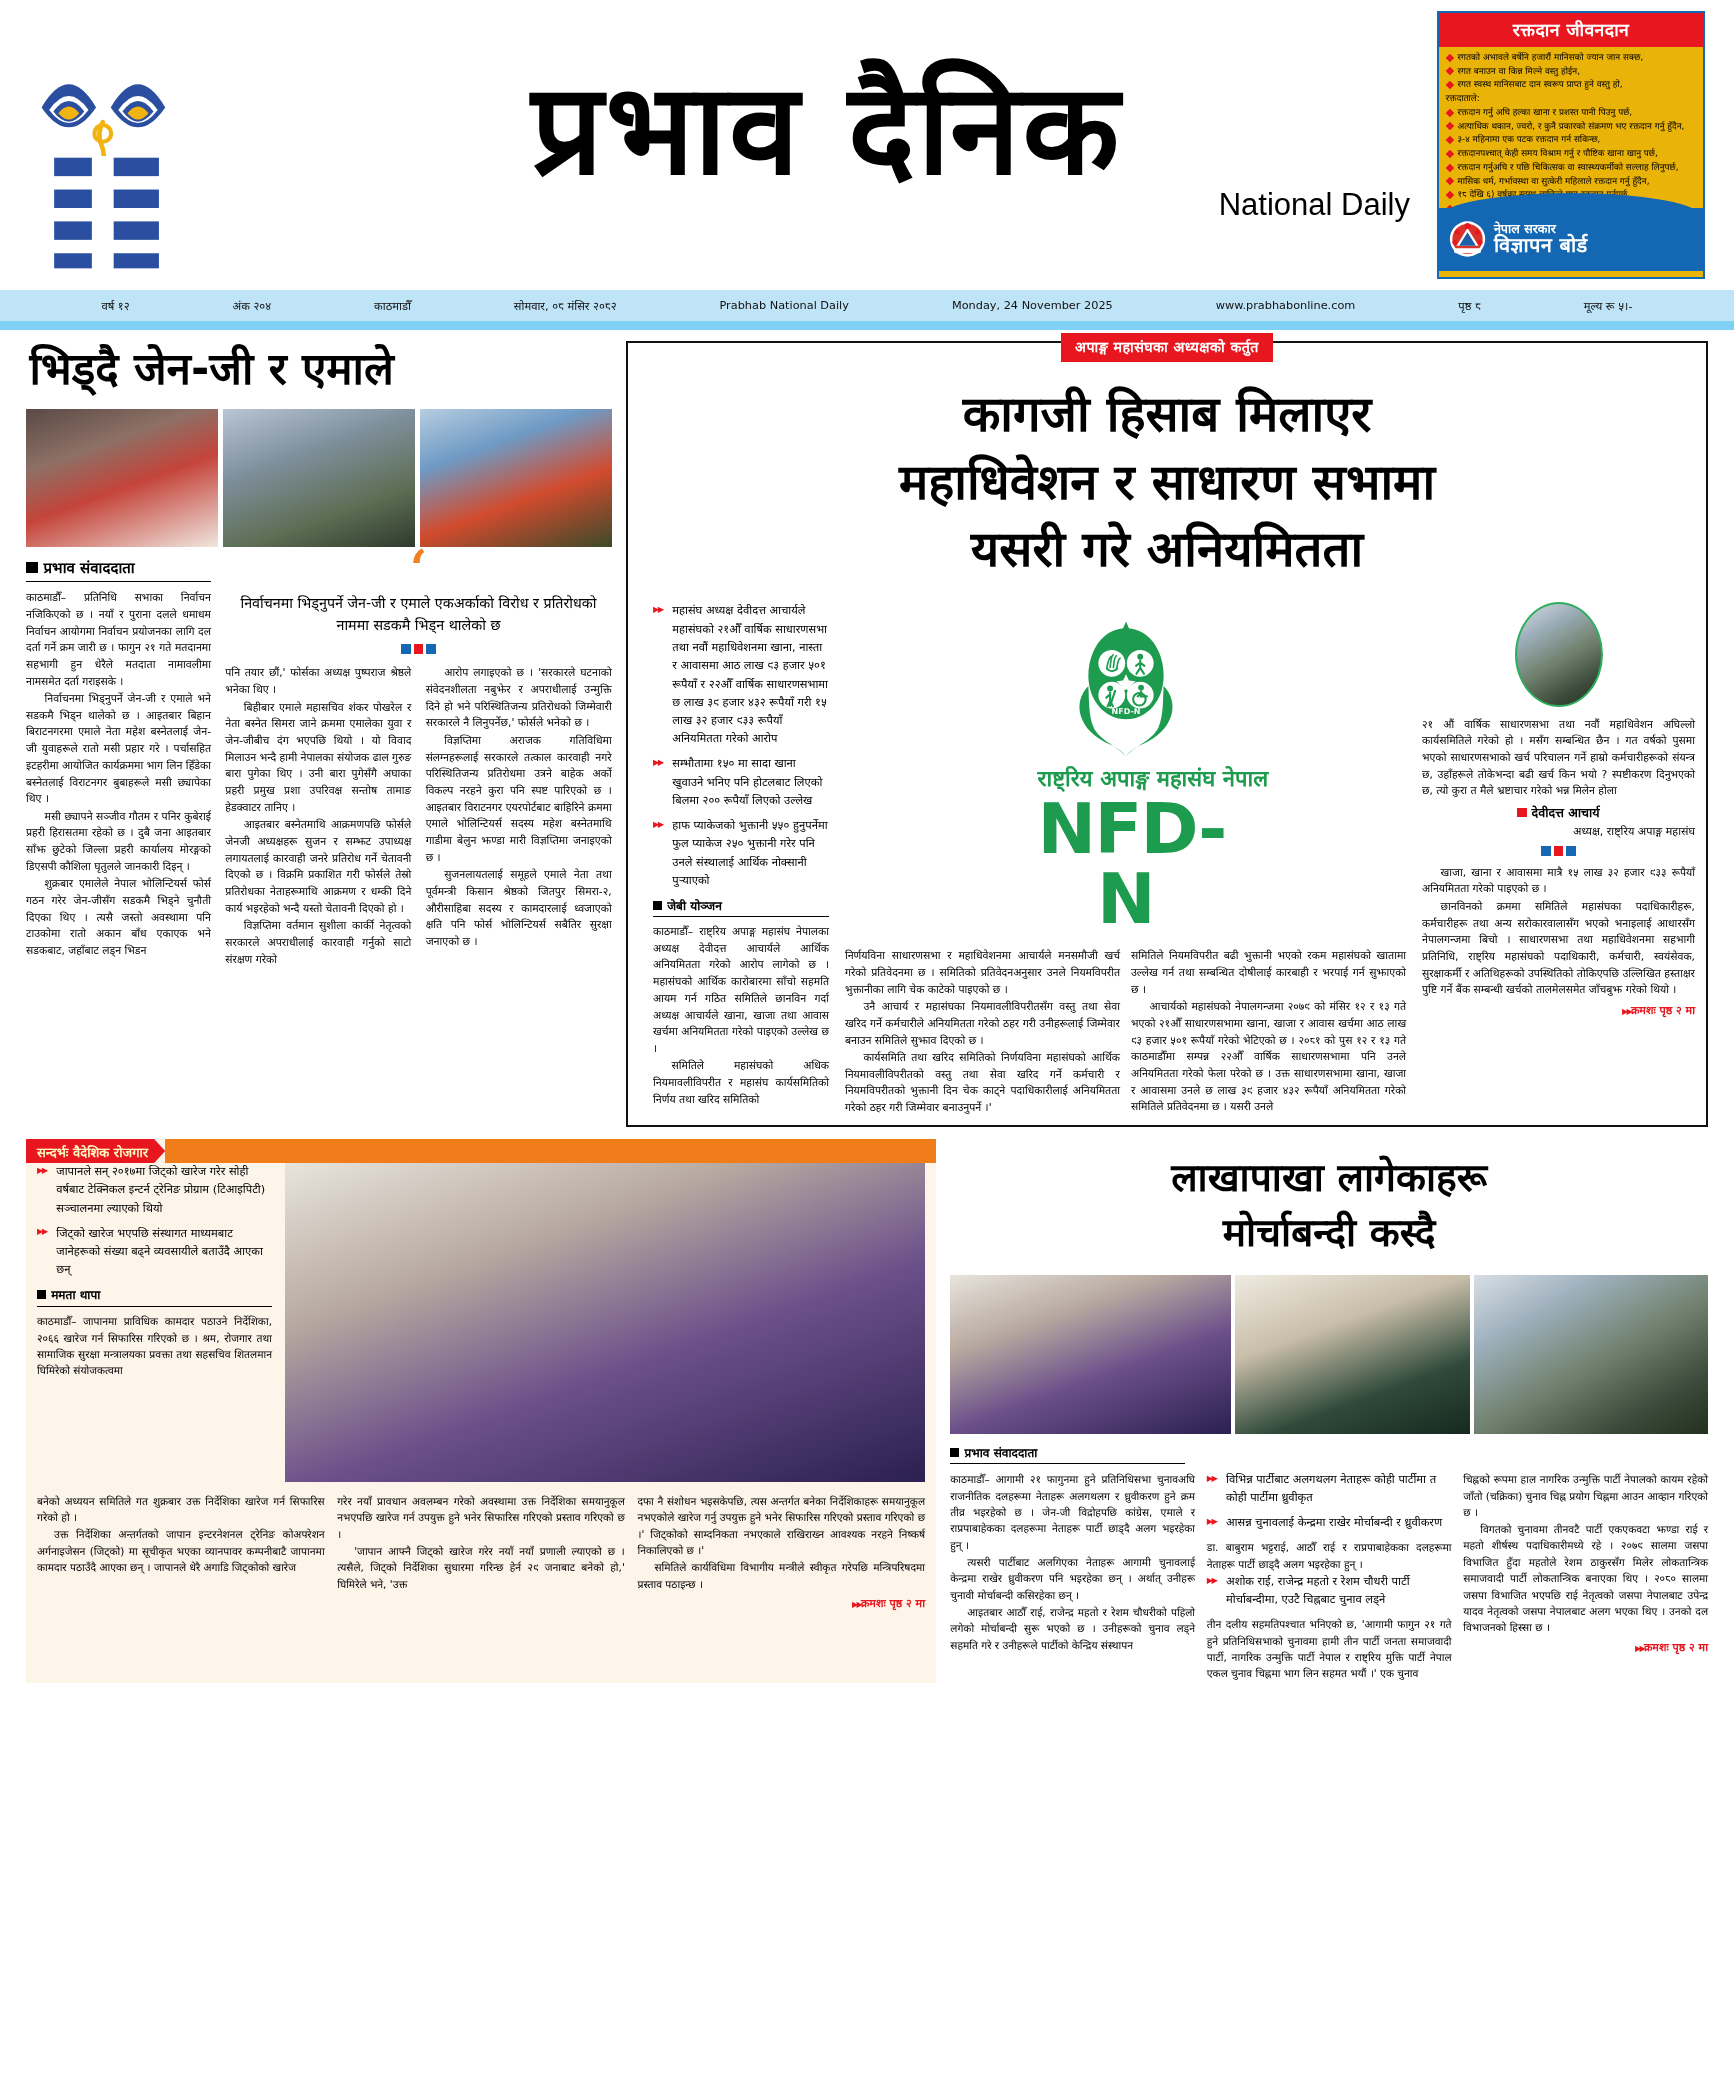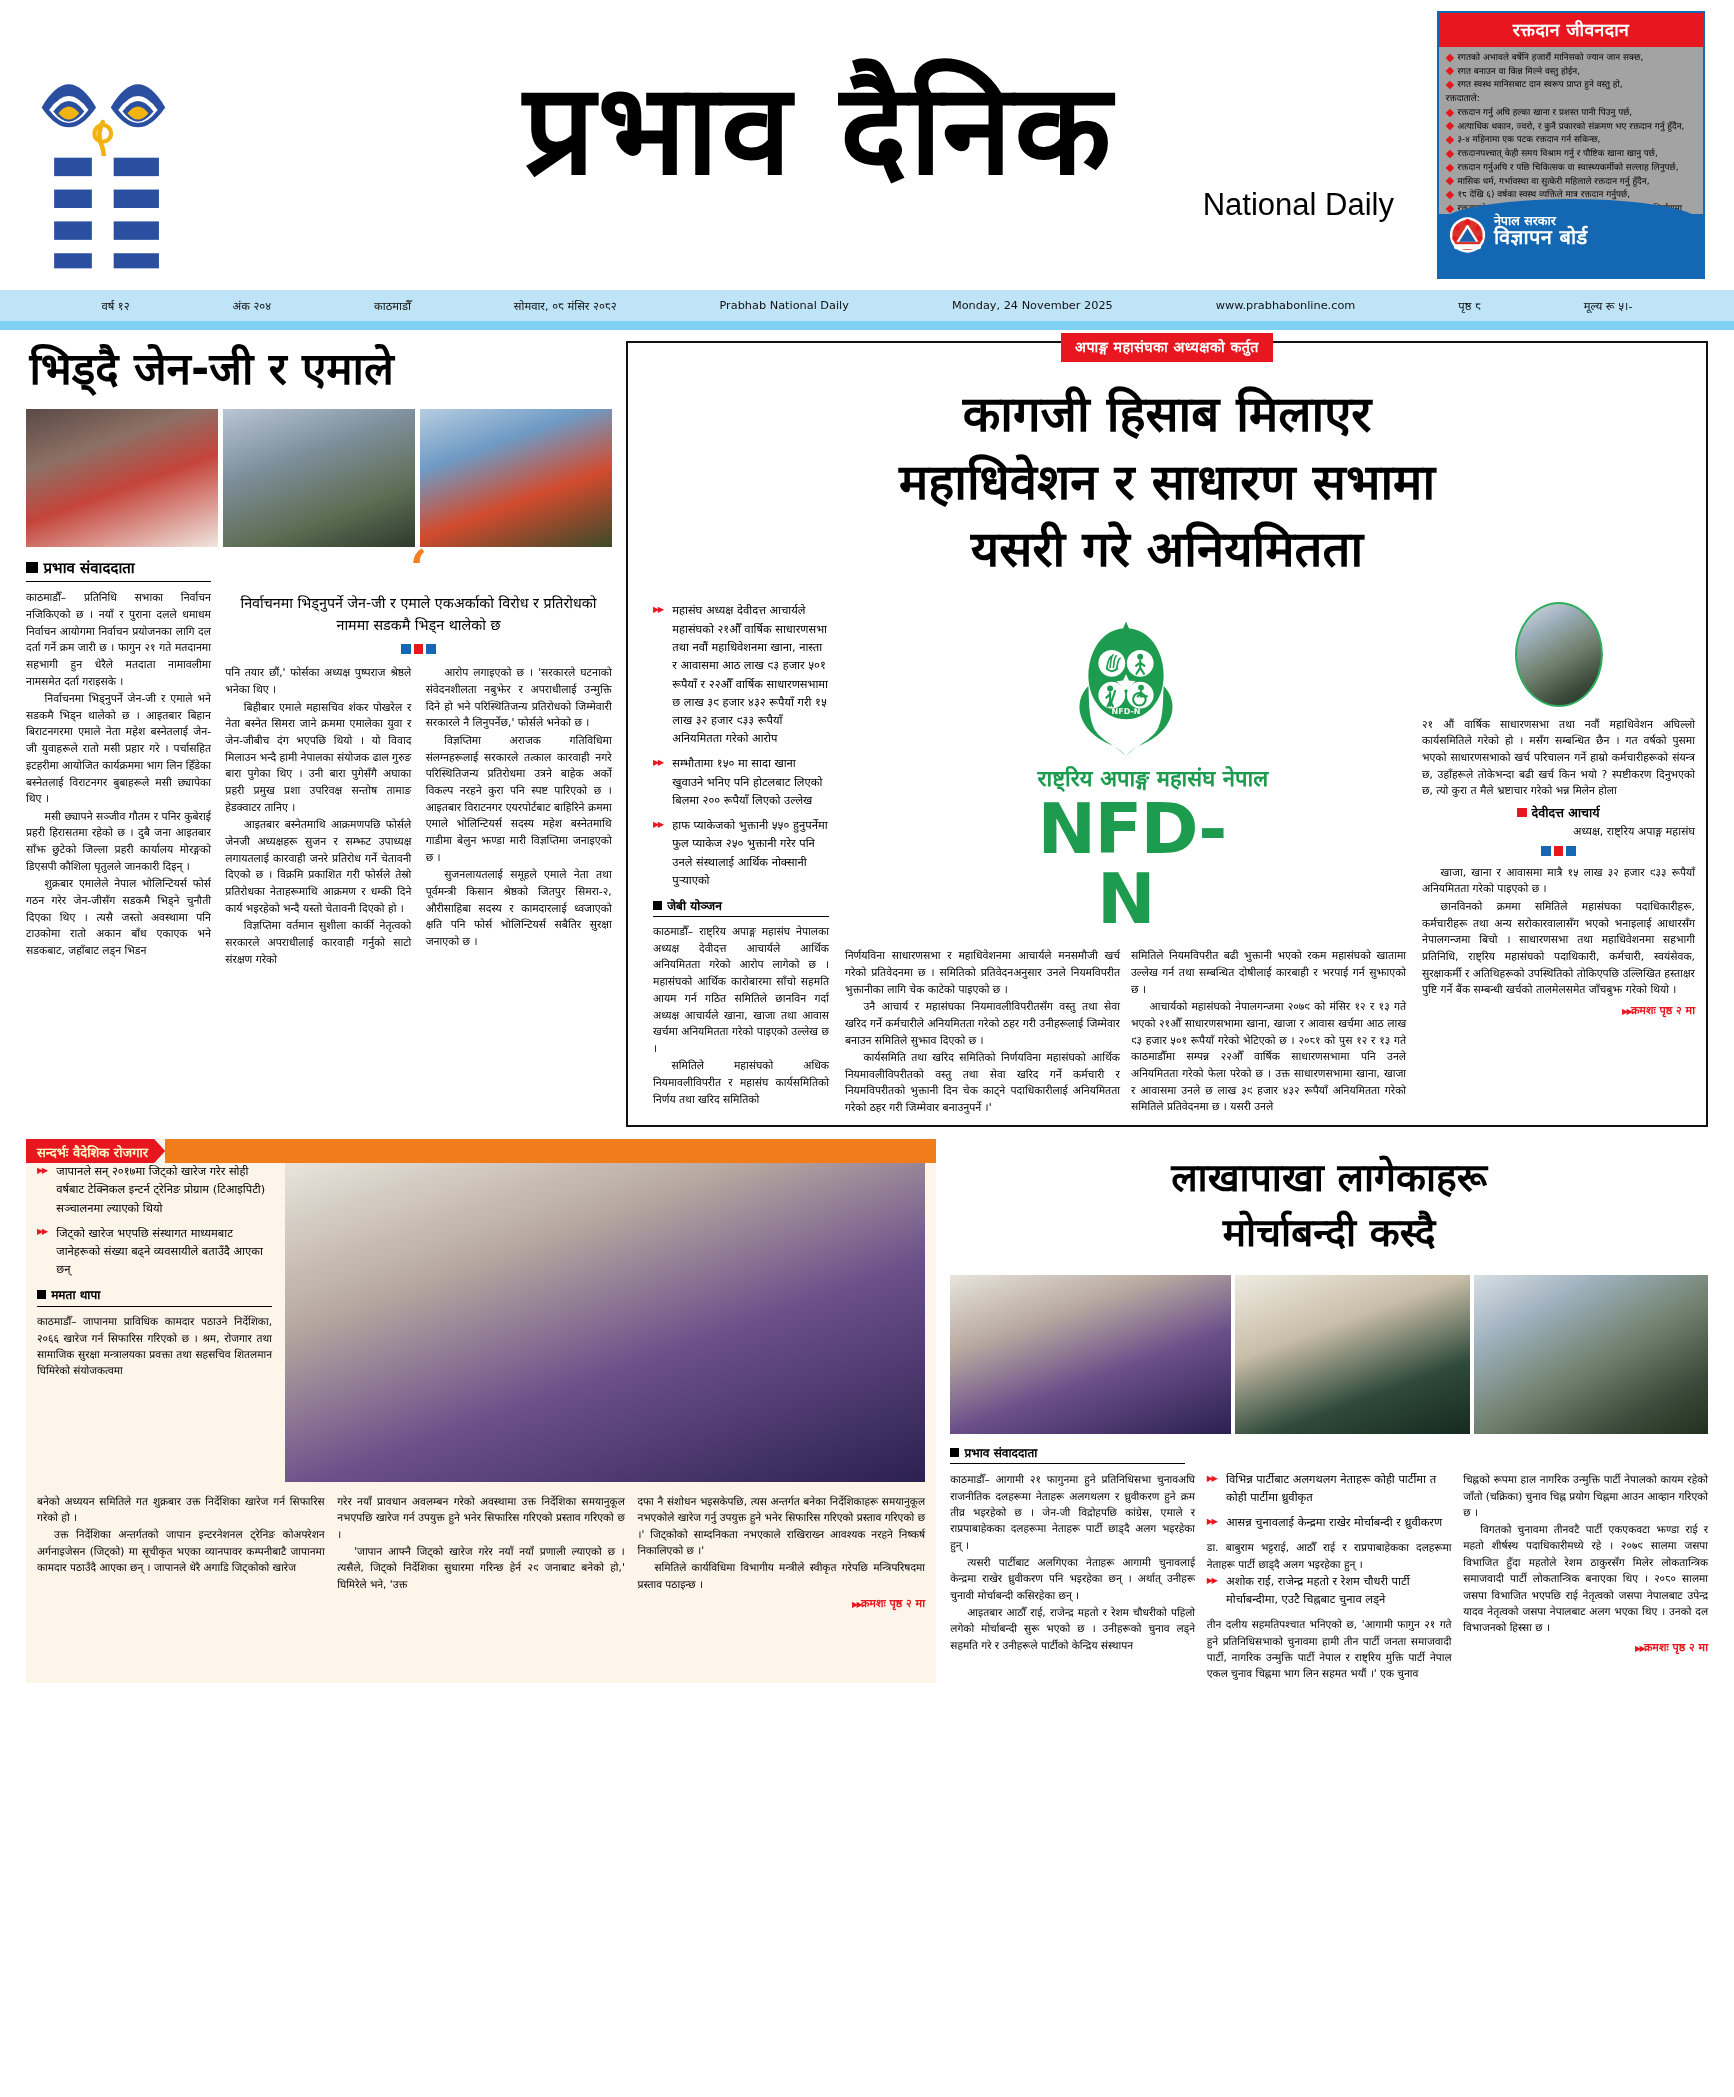--- a/index.html
+++ b/index.html
@@ -32,46 +32,46 @@
     font-weight: 400;
     text-align: right;
     padding-right: 17px;
     margin-top: -8.4px;
   }
   .ad-box {
     flex: 0 0 268px;
     width: 268px;
     height: 268px;
     border: 2.9px solid #1467b3;
-    background: #a3a3a3;
+    background: #eab308;
     overflow: hidden;
     position: relative;
-    margin-left: 26px;
+    margin-left: 10px;
   }
   .ad-title {
     background:#e8171f; color:#fff; text-align:center;
     font-family:"DejaVu Sans", sans-serif; font-weight:700;
     font-size: 17.6px; padding: 4.2px 0 5.9px; letter-spacing:0.4px;
   }
   .ad-list { padding: 4.2px 4.2px 2.5px 4.2px; }
   .ad-list li {
     list-style: none; position: relative; padding-left: 14.3px;
     font-size: 8.8px; line-height: 1.52; margin-bottom: 0.4px;
     font-family: "DejaVu Sans", sans-serif;
   }
   .ad-list li:before {
     content:""; position:absolute; left:3.4px; top:3.8px;
     width:5.9px; height:5.9px; background:#e8171f; transform: rotate(45deg);
   }
   .ad-list li.nobullet { padding-left: 2.5px; }
   .ad-list li.nobullet:before { display:none; }
   .ad-foot {
-    position:absolute; left:0; right:0; bottom:0; height:63px;
+    position:absolute; left:0; right:0; bottom:6px; height:63px;
     background:#1467b3; color:#fff;
-    display:flex; gap:6.7px; padding: 0 9.2px;
+    display:flex; align-items:center; gap:6.7px; padding: 0 9.2px;
   }
   .ad-foot:before{
     content:""; position:absolute; top:-14.3px; left:0; right:0; height:25px;
     background:#1467b3; border-radius:50% 50% 0 0 / 100% 100% 0 0;
   }
   .ad-emblem { width: 39px; height: 42px; position:relative; z-index:2; flex:0 0 39px;}
   .ad-foot-txt { position:relative; z-index:2; line-height:1.05; font-family:"DejaVu Sans",sans-serif;}
   .ad-foot-txt .l1 { font-size: 12.6px; font-weight:700;}
   .ad-foot-txt .l2 { font-size: 20px; font-weight:700; letter-spacing:0.4px;}
 

